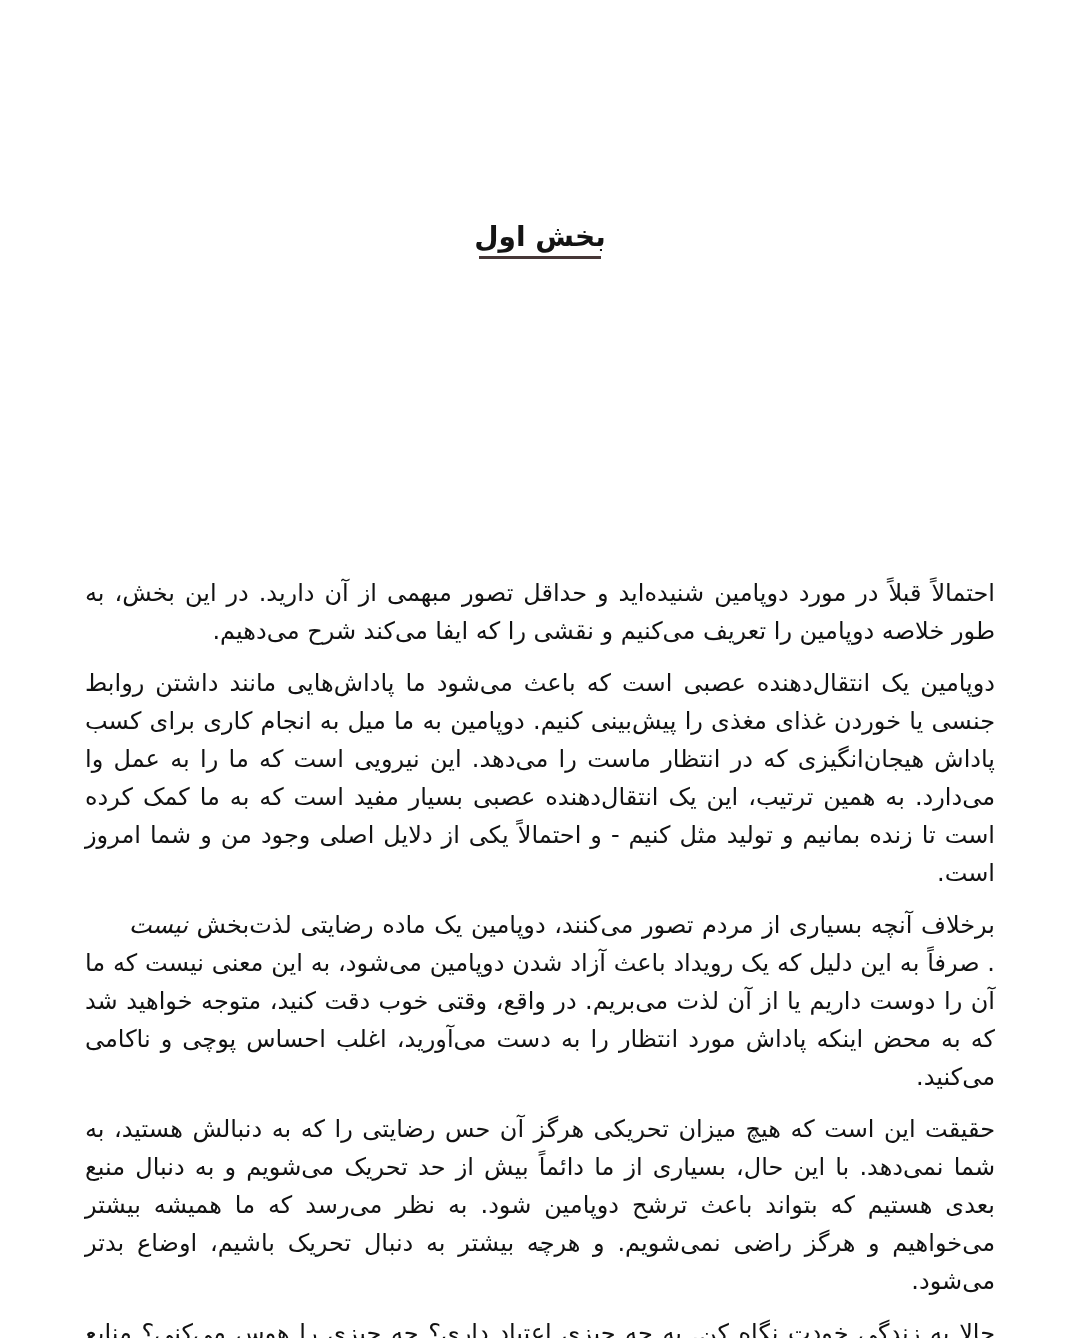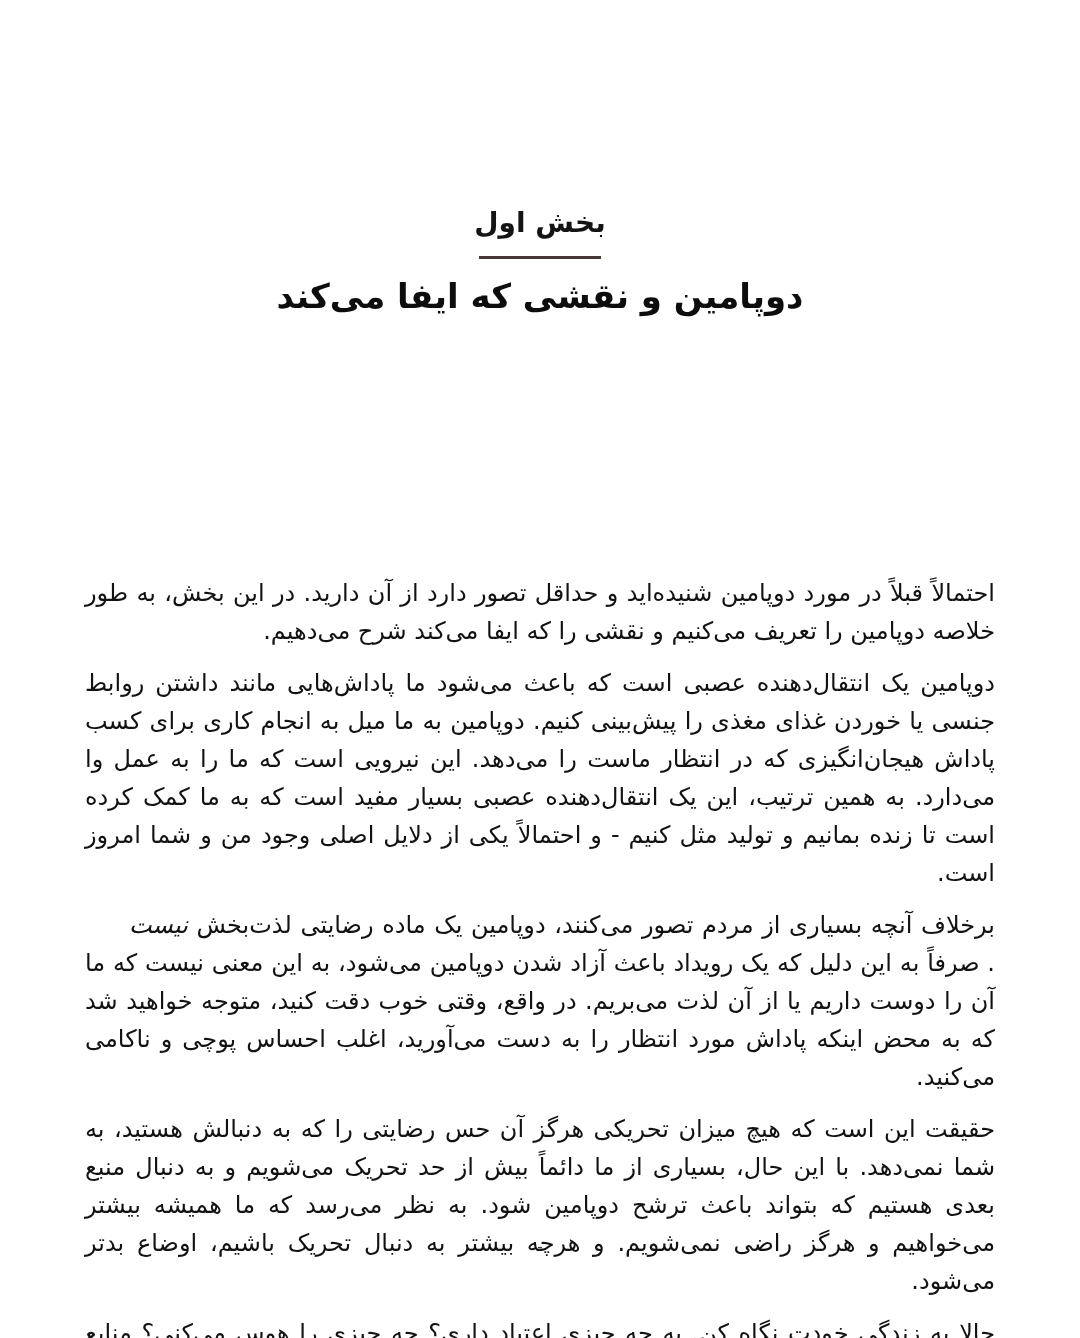--- a/index.html
+++ b/index.html
@@ -15,21 +15,21 @@
     color: #111111;
     overflow: hidden;
   }
   .page {
     position: absolute;
     inset: 0;
     background: #ffffff;
   }
   .section-label {
     position: absolute;
-    top: 206px;
+    top: 220px;
     left: 0;
     right: 0;
     text-align: center;
     direction: rtl;
     font-size: 28px;
     font-weight: bold;
     color: #141414;
   }
   .divider {
     position: absolute;
@@ -81,25 +81,24 @@
 </style>
 </head>
 <body>
 
 <div class="page">
 
   <div class="section-label">بخش اول</div>
 
   <div class="divider"></div>
 
-  <div class="chapter-title">دوپامین و نقشی که ایفا می‌کند</div>
 
   <div class="body-text">
 
-    <p>احتمالاً قبلاً در مورد دوپامین شنیده‌اید و حداقل تصور دارد از آن دارید. در این بخش، به طور خلاصه دوپامین را تعریف می‌کنیم و نقشی را که ایفا می‌کند شرح می‌دهیم.</p>
+    <p>احتمالاً قبلاً در مورد دوپامین شنیده‌اید و حداقل تصور مبهمی از آن دارید. در این بخش، به طور خلاصه دوپامین را تعریف می‌کنیم و نقشی را که ایفا می‌کند شرح می‌دهیم.</p>
 
     <p>دوپامین یک انتقال‌دهنده عصبی است که باعث می‌شود ما پاداش‌هایی مانند داشتن روابط جنسی یا خوردن غذای مغذی را پیش‌بینی کنیم. دوپامین به ما میل به انجام کاری برای کسب پاداش هیجان‌انگیزی که در انتظار ماست را می‌دهد. این نیرویی است که ما را به عمل وا می‌دارد. به همین ترتیب، این یک انتقال‌دهنده عصبی بسیار مفید است که به ما کمک کرده است تا زنده بمانیم و تولید مثل کنیم - و احتمالاً یکی از دلایل اصلی وجود من و شما امروز است.</p>
 
     <p><span>برخلاف آنچه بسیاری از مردم تصور می‌کنند، دوپامین یک ماده رضایتی لذت‌بخش </span><span class="emph">نیست</span><span> . صرفاً به این دلیل که یک رویداد باعث آزاد شدن دوپامین می‌شود، به این معنی نیست که ما آن را دوست داریم یا از آن لذت می‌بریم. در واقع، وقتی خوب دقت کنید، متوجه خواهید شد که به محض اینکه پاداش مورد انتظار را به دست می‌آورید، اغلب احساس پوچی و ناکامی می‌کنید.</span></p>
 
     <p>حقیقت این است که هیچ میزان تحریکی هرگز آن حس رضایتی را که به دنبالش هستید، به شما نمی‌دهد. با این حال، بسیاری از ما دائماً بیش از حد تحریک می‌شویم و به دنبال منبع بعدی هستیم که بتواند باعث ترشح دوپامین شود. به نظر می‌رسد که ما همیشه بیشتر می‌خواهیم و هرگز راضی نمی‌شویم. و هرچه بیشتر به دنبال تحریک باشیم، اوضاع بدتر می‌شود.</p>
 
     <p>حالا به زندگی خودت نگاه کن. به چه چیزی اعتیاد داری؟ چه چیزی را هوس می‌کنی؟ منابع اصلی تحریک تو چیست؟ آیا این چیزها واقعاً تو را خوشحال می‌کنند؟</p>
 
   </div>

